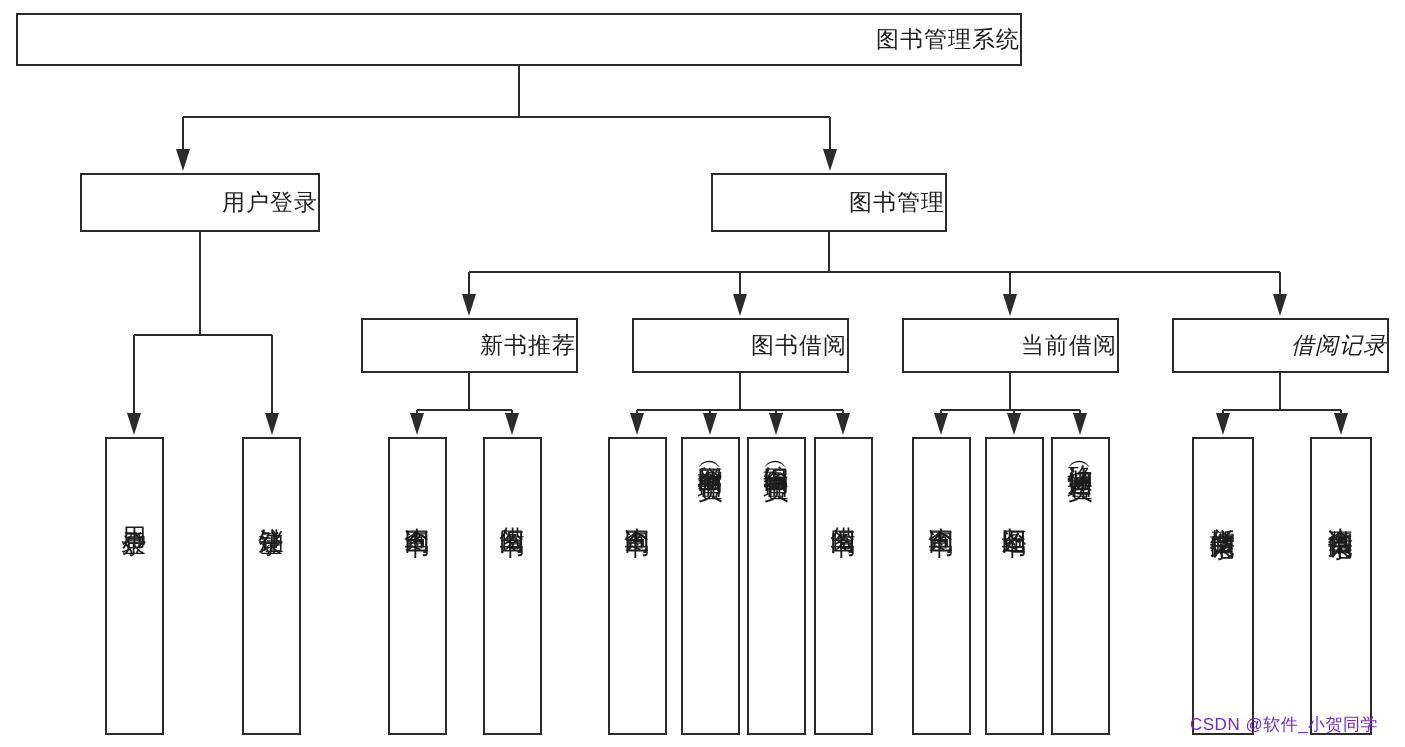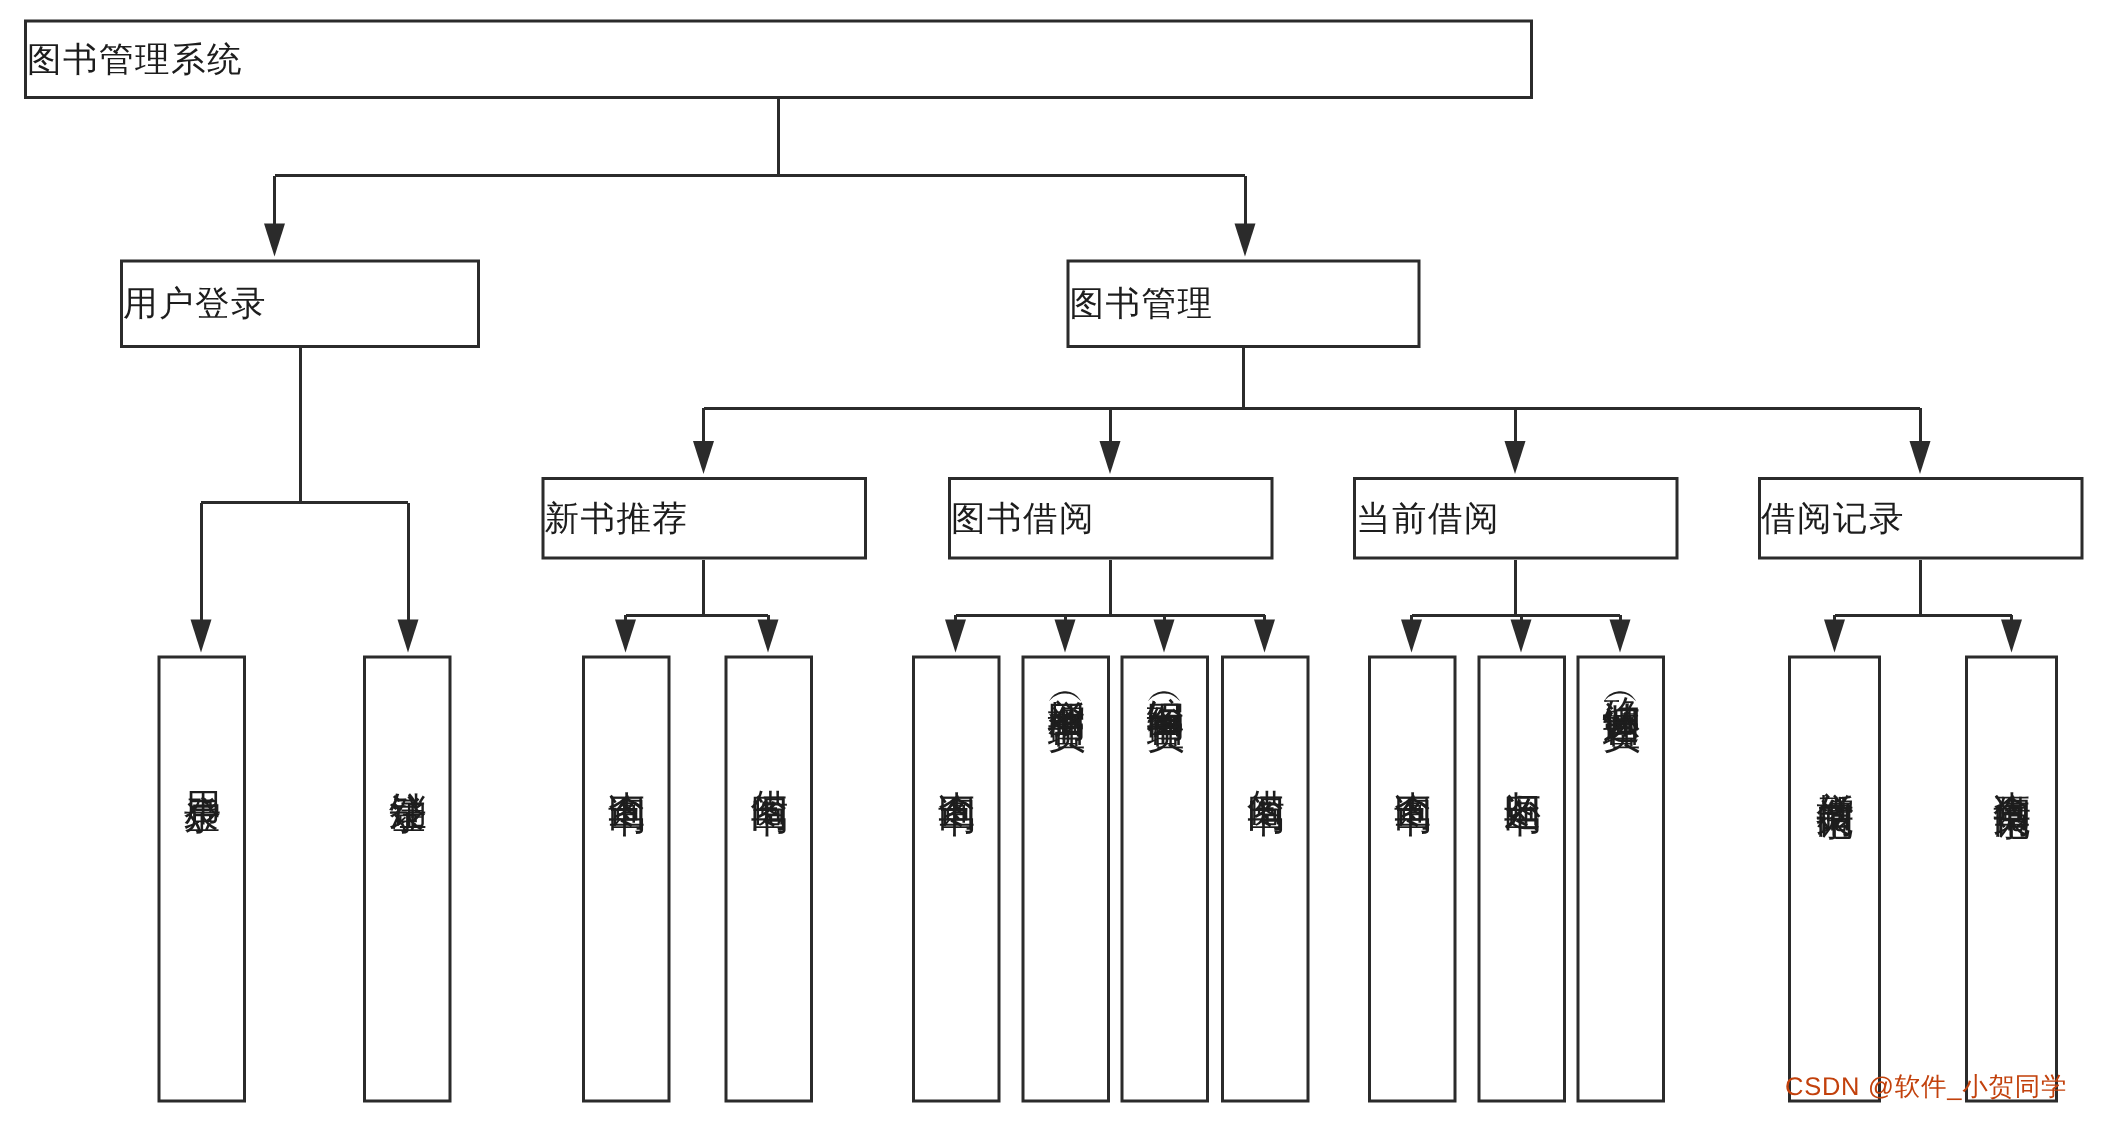--- a/index.html
+++ b/index.html
@@ -24,21 +24,21 @@
     width: 1405px;
     height: 747px;
   }
   .node-box {
     position: absolute;
     box-sizing: border-box;
     border: 2px solid #2b2b2b;
     background: #ffffff;
     display: flex;
     align-items: center;
-    justify-content: flex-start;
+    justify-content: flex-end;
     color: #1d1d1d;
   }
   .node-box.horizontal {
     font-size: 23px;
     letter-spacing: 1px;
   }
   .node-box.vertical {
     align-items: flex-start;
     justify-content: center;
     padding-top: 6px;
@@ -53,21 +53,21 @@
     white-space: nowrap;
   }
   .vlabel.centered {
     margin-top: 62px;
   }
   .watermark {
     position: absolute;
     left: 1190px;
     top: 713px;
     font-size: 17px;
-    color: #c2410c;
+    color: #6d28d9;
     white-space: nowrap;
     letter-spacing: 0.5px;
   }
 </style>
 </head>
 <body>
 
 <div id="canvas">
 
   <svg id="diagram-svg" viewBox="0 0 1405 747" xmlns="http://www.w3.org/2000/svg">
@@ -140,21 +140,21 @@
 
   <div class="node-box horizontal" id="node-l2-1" style="left: 711px; top: 173px; width: 236px; height: 59px;">
     <span>图书管理</span>
   </div>
   <div class="node-box horizontal" id="node-l3-2" style="left: 902px; top: 318px; width: 217px; height: 55px;">
     <span>当前借阅</span>
   </div>
   <div class="node-box horizontal" id="node-l3-1" style="left: 632px; top: 318px; width: 217px; height: 55px;">
     <span>图书借阅</span>
   </div>
-  <div class="node-box horizontal" id="node-l3-3" style="left: 1172px; top: 318px; width: 217px; height: 55px;">
+  <div class="node-box horizontal" id="node-l3-3" style="left: 1172px; top: 318px; width: 217px; height: 55px; font-style: italic;">
     <span>借阅记录</span>
   </div>
 
   <div class="node-box vertical" id="node-leaf-0" style="left: 105px; top: 437px; width: 59px; height: 298px;">
     <span class="vlabel centered">用户登录</span>
   </div>
   <div class="node-box vertical" id="node-leaf-1" style="left: 242px; top: 437px; width: 59px; height: 298px;">
     <span class="vlabel centered">注销登录</span>
   </div>
   <div class="node-box vertical" id="node-leaf-2" style="left: 388px; top: 437px; width: 59px; height: 298px;">

